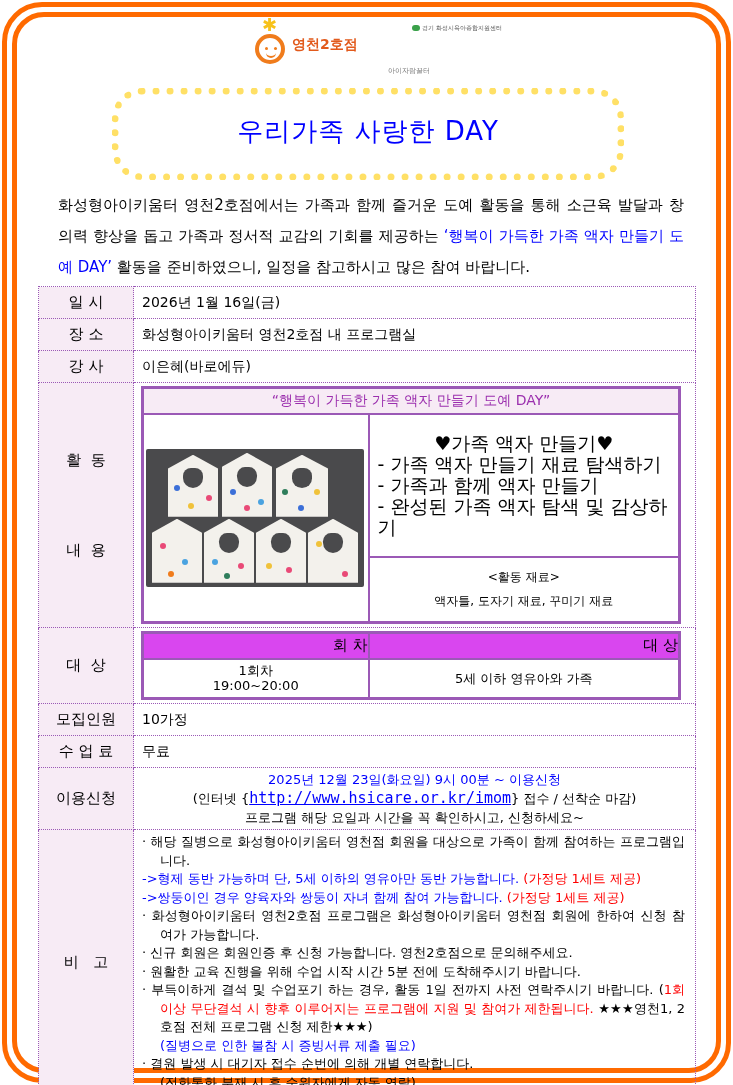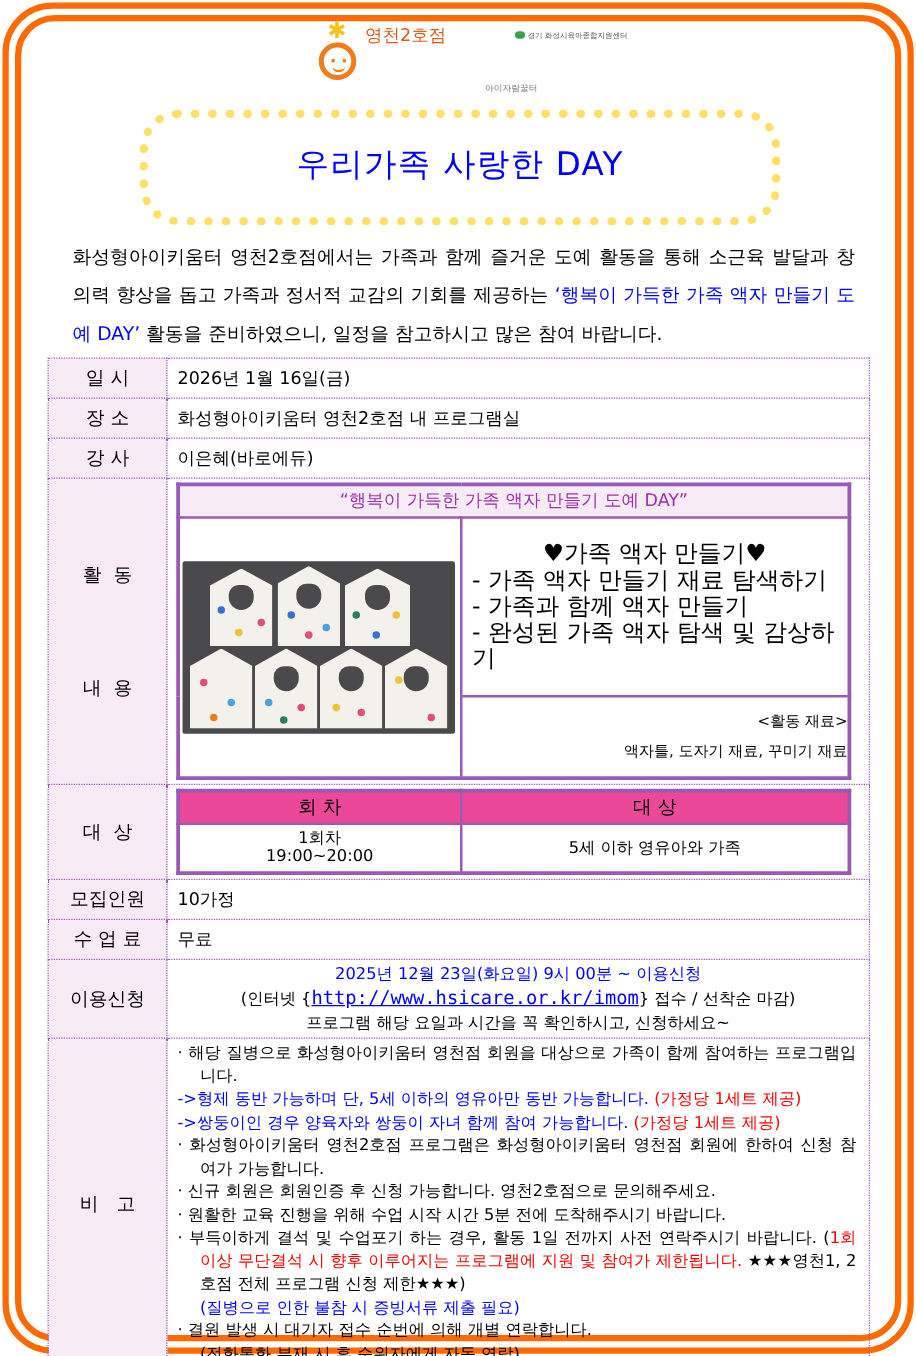--- a/index.html
+++ b/index.html
@@ -18,21 +18,21 @@
 
     
     .logo { position: absolute; left: 252px; top: 14px; width: 270px; height: 60px; }
     .logo-face {
       position: absolute; left: 3px; top: 20px; width: 30px; height: 30px;
       border: 4px solid #f07c1c; border-radius: 50%;
     }
     .logo-face::before { content: ""; position: absolute; left: 6px; top: 9px; width: 3px; height: 3px; background: #f07c1c; border-radius: 50%; box-shadow: 9px 0 0 #f07c1c; }
     .logo-face::after { content: ""; position: absolute; left: 7px; top: 13px; width: 10px; height: 5px; border-bottom: 2px solid #f07c1c; border-radius: 0 0 6px 6px; }
     .logo-star { position: absolute; left: 10px; top: 2px; color: #f7c21b; font-size: 18px; line-height: 18px; font-weight: bold; }
-    .logo-branch { position: absolute; left: 40px; top: 6px; color: #e25a1c; font-size: 14px; font-weight: normal; }
+    .logo-branch { position: absolute; left: 40px; top: 22px; color: #e25a1c; font-size: 14px; font-weight: bold; }
     .logo-main { position: absolute; left: 40px; top: 26px; font-size: 24px; font-weight: bold; letter-spacing: 1px; white-space: nowrap; }
     .logo-main .a { color: #555; }
     .logo-main .b { color: #777; }
     .logo-main .c { color: #f05a1c; }
     .logo-sub { position: absolute; left: 136px; top: 52px; font-size: 7px; color: #777; }
     .logo-org { position: absolute; left: 160px; top: 10px; font-size: 6px; color: #555; white-space: nowrap; }
     .logo-org-icon { display: inline-block; width: 8px; height: 6px; background: #3aa14a; border-radius: 3px; margin-right: 2px; vertical-align: middle; }
 
     
     .title-box {
@@ -64,25 +64,25 @@
     .nest .head { background: #f7ebf5; text-align: center; color: #9b2fae; font-size: 14px; height: 26px; }
     .nest .photo { width: 226px; padding: 2px; height: 148px; }
     .photo-box {
       width: 218px; height: 138px; background: #4a4a4c; position: relative; overflow: hidden; border-radius: 2px;
     }
     .tile { position: absolute; background: #f3f1ec; clip-path: polygon(50% 0, 100% 22%, 100% 100%, 0 100%, 0 22%); }
     .tile .hole { position: absolute; left: 30%; top: 22%; width: 40%; height: 32%; background: #4a4a4c; border-radius: 40% 40% 50% 50%; }
     .tile .dot { position: absolute; width: 6px; height: 6px; border-radius: 50%; }
     .act-list { font-size: 19px; padding: 18px 8px; line-height: 21px; }
     .act-list .title { text-align: center; }
-    .mat { text-align: right; font-size: 12px; line-height: 24px; height: 66px; }
+    .mat { text-align: center; font-size: 12px; line-height: 24px; height: 66px; }
 
     .target { width: 540px; margin: 3px 0; border-collapse: collapse; border: 3px solid #9b59b6; }
     .target td { border: 2px solid #9b59b6; text-align: center; font-size: 14px; }
-    .target .th { background: #ec4899; height: 26px; font-size: 15px; }
+    .target .th { background: #d946ef; height: 26px; font-size: 15px; text-align: right; }
     .target .td { height: 40px; font-size: 13px; line-height: 15px; }
 
     .apply { text-align: center; font-size: 13px; line-height: 19px; padding: 2px 0; }
     .apply .blue { color: #0000ff; }
     .apply a { color: #0000ff; text-decoration: underline; font-family: "DejaVu Sans Mono", monospace; font-size: 15px; }
 
     .notes { font-size: 13px; line-height: 18.5px; padding: 3px 10px 3px 8px; }
     .notes .item { padding-left: 18px; text-indent: -18px; text-align: justify; }
     .notes .blue { color: #0000ff; }
     .notes .red { color: #ff0000; }

